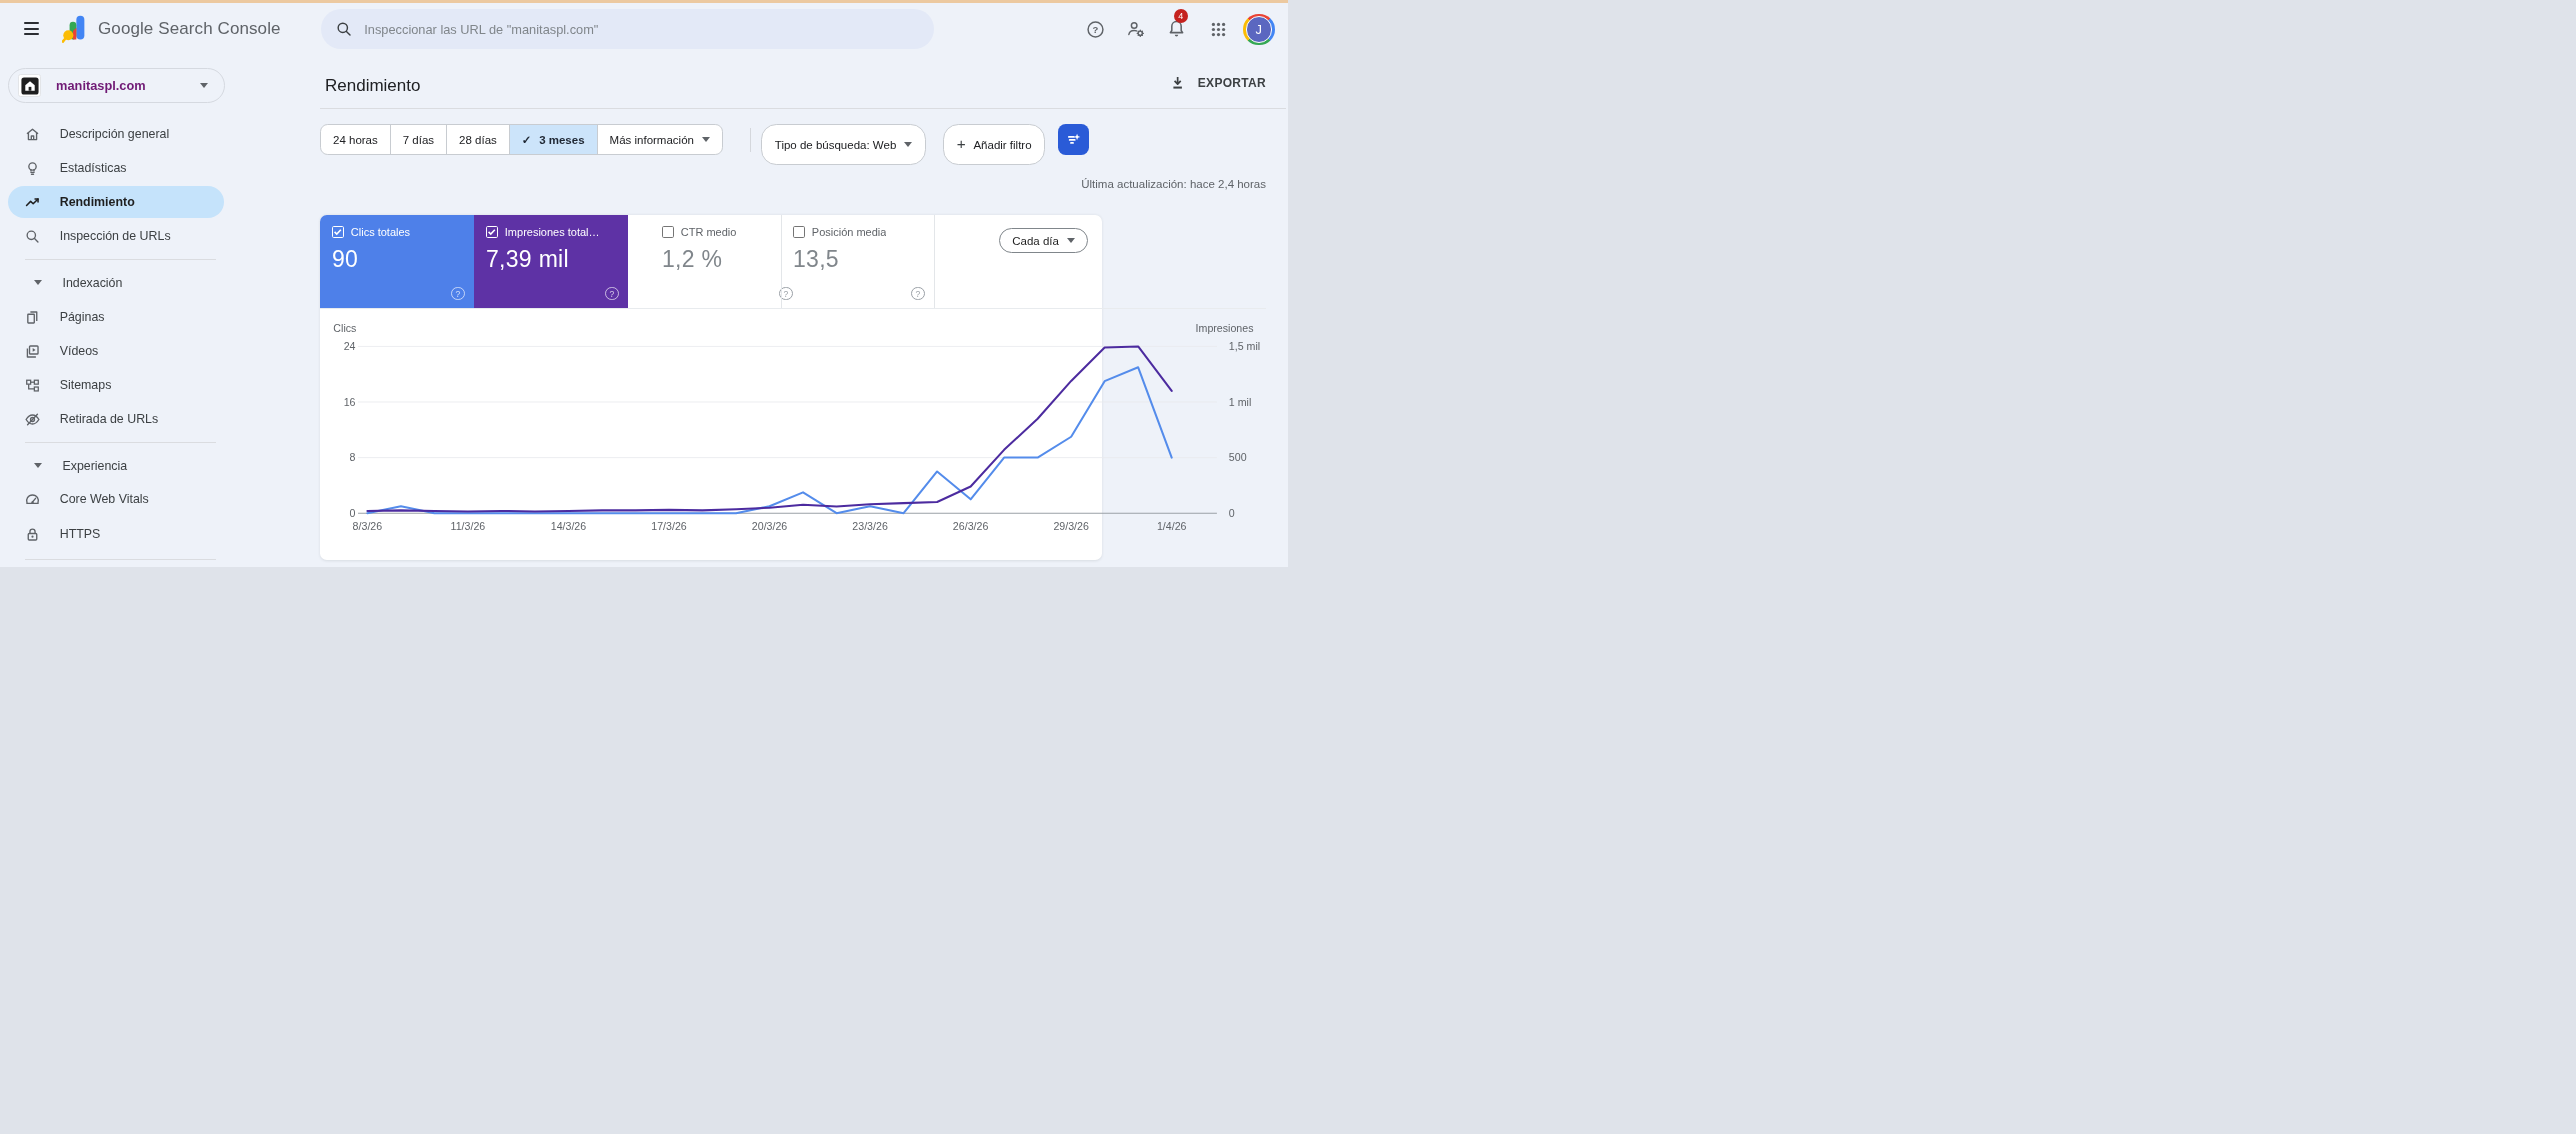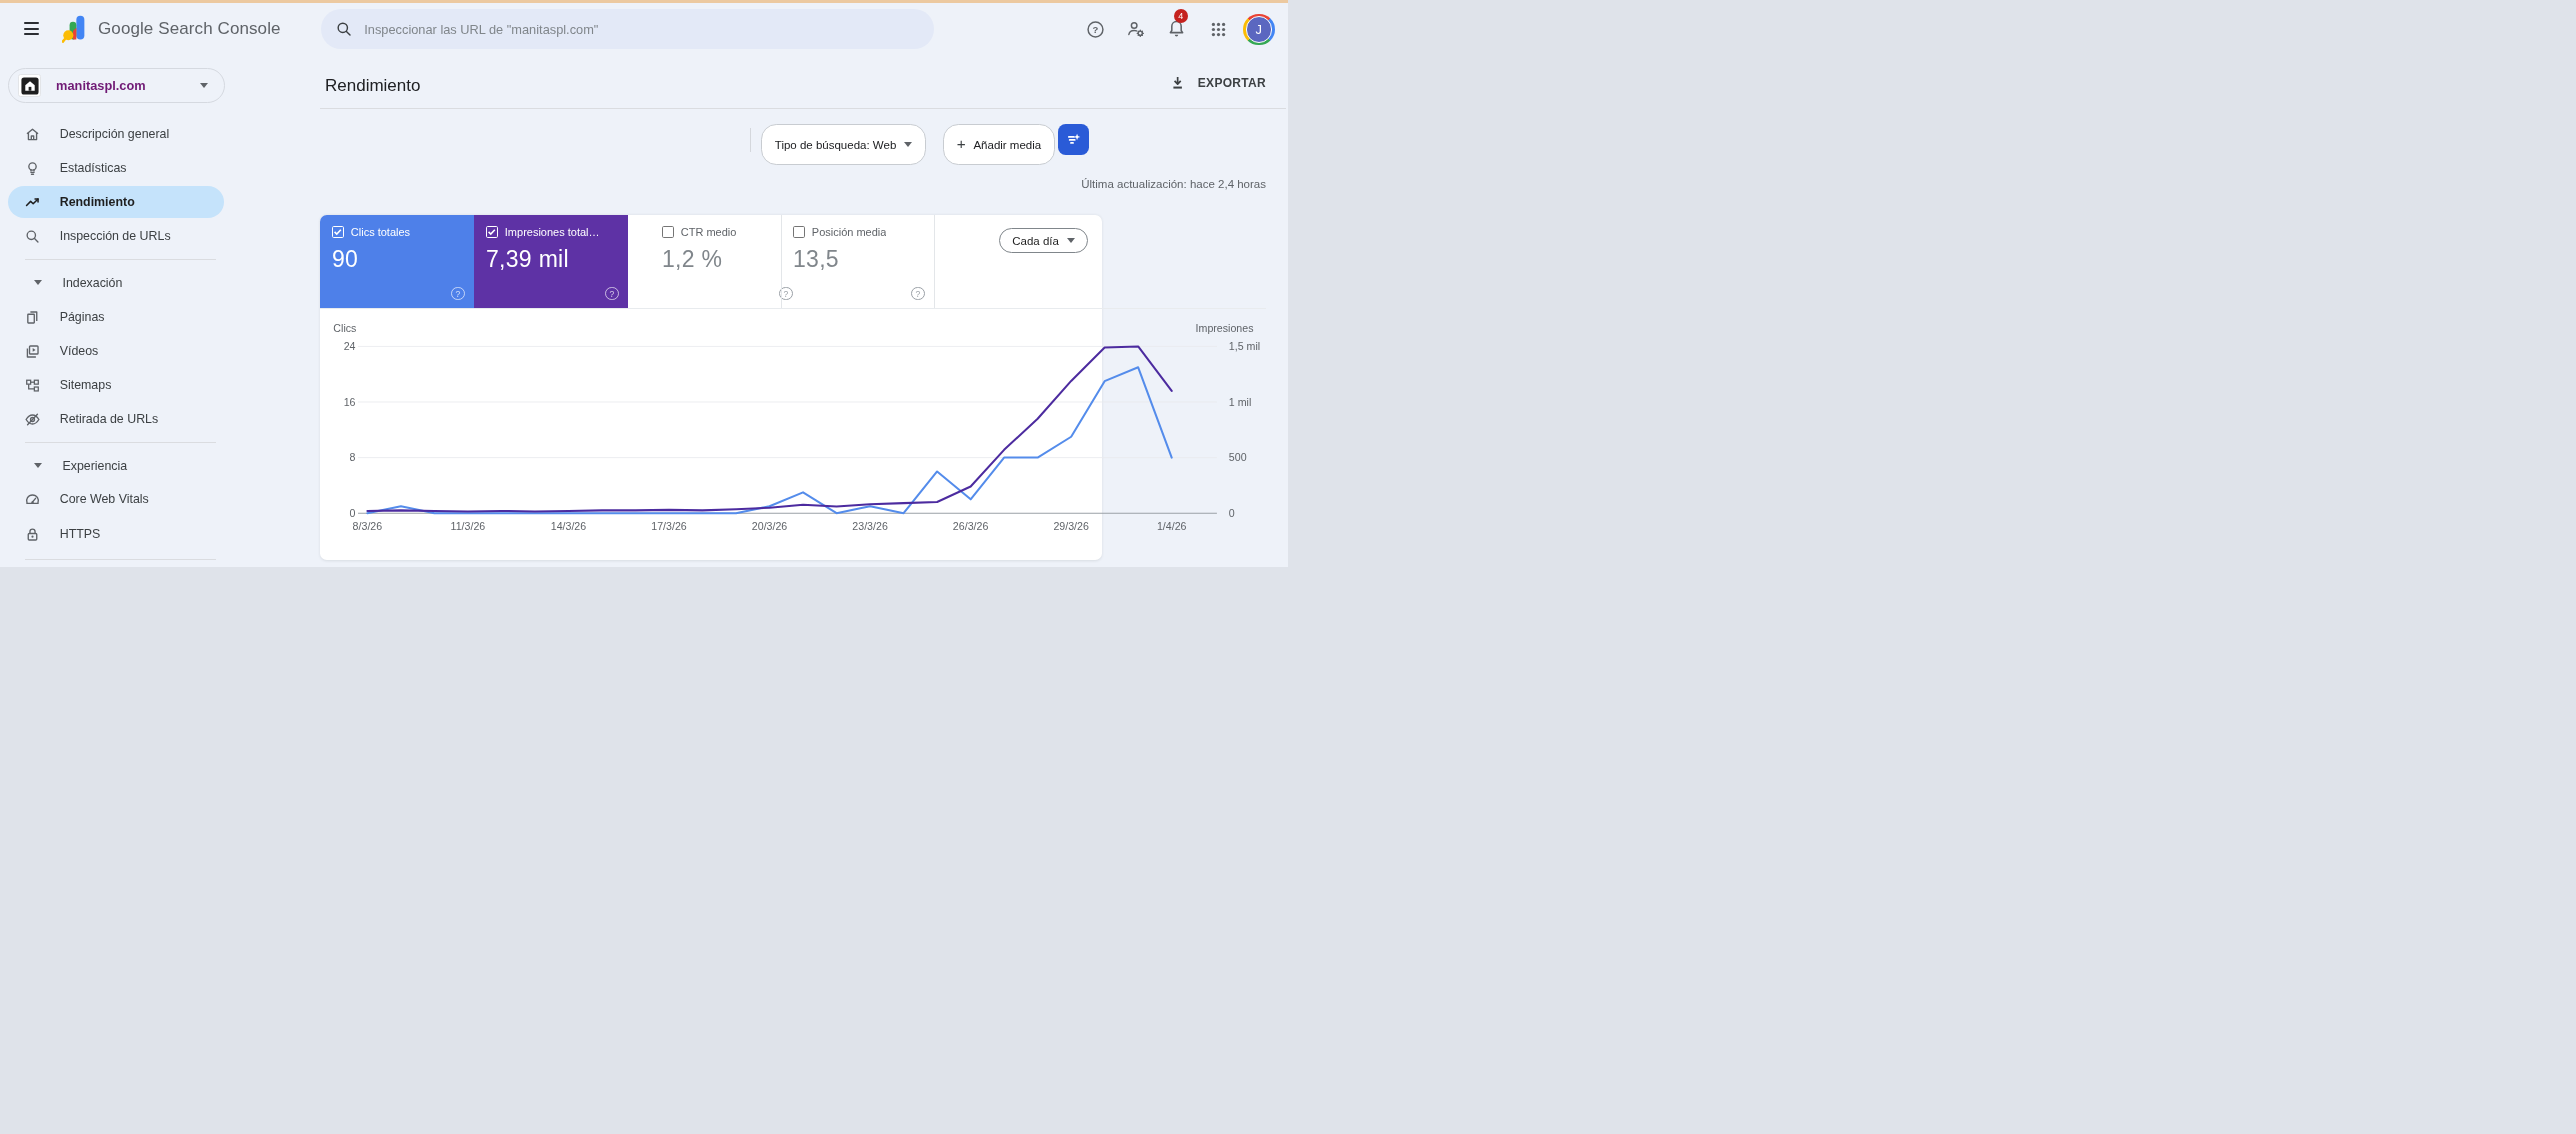--- a/index.html
+++ b/index.html
@@ -267,28 +267,41 @@
   <div class="abs page-title">Rendimiento</div>
   <div class="abs export-btn">
     <svg width="15.3" height="15.3" viewBox="0 0 18 18">
       <path d="M9 2.5 V10 M5.4 7 L9 10.8 L12.6 7" fill="none" stroke="#3c4043" stroke-width="2" stroke-linejoin="round"></path>
       <path d="M4 14.8 H14" stroke="#3c4043" stroke-width="2.4"></path>
     </svg>
     <span class="export-lbl">EXPORTAR</span>
   </div>
   <div class="abs divider-h main-div"></div>
 
+  <div class="abs seg">
+    <div class="seg-item">24 horas</div>
+    <div class="seg-item">7 días</div>
+    <div class="seg-item">28 días</div>
+    <div class="seg-item on">
+      <span>✓</span>
+      <span>3 meses</span>
+    </div>
+    <div class="seg-item">
+      <span>Más información</span>
+      <div class="caret"></div>
+    </div>
+  </div>
   <div class="abs vsep"></div>
   <div class="abs chip" style="left:761px">
     <span>Tipo de búsqueda: Web</span>
     <div class="caret"></div>
   </div>
   <div class="abs chip" style="left:943px">
     <span style="font-size:15.3px; color:#3c4043; margin-top:-1.7px">+</span>
-    <span>Añadir media</span>
+    <span>Añadir filtro</span>
   </div>
   <div class="abs tune-btn">
     <svg width="17" height="17" viewBox="0 0 20 20">
       <g stroke="#fff" stroke-width="2" stroke-linecap="round">
         <path d="M4.5 7 H10.5"></path>
         <path d="M5.5 10.5 H11.5"></path>
         <path d="M7 14 H9.5"></path>
       </g>
       <path d="M14.2 3.2 L15.2 6 L18 7 L15.2 8 L14.2 10.8 L13.2 8 L10.4 7 L13.2 6 Z" fill="#fff"></path>
     </svg>

